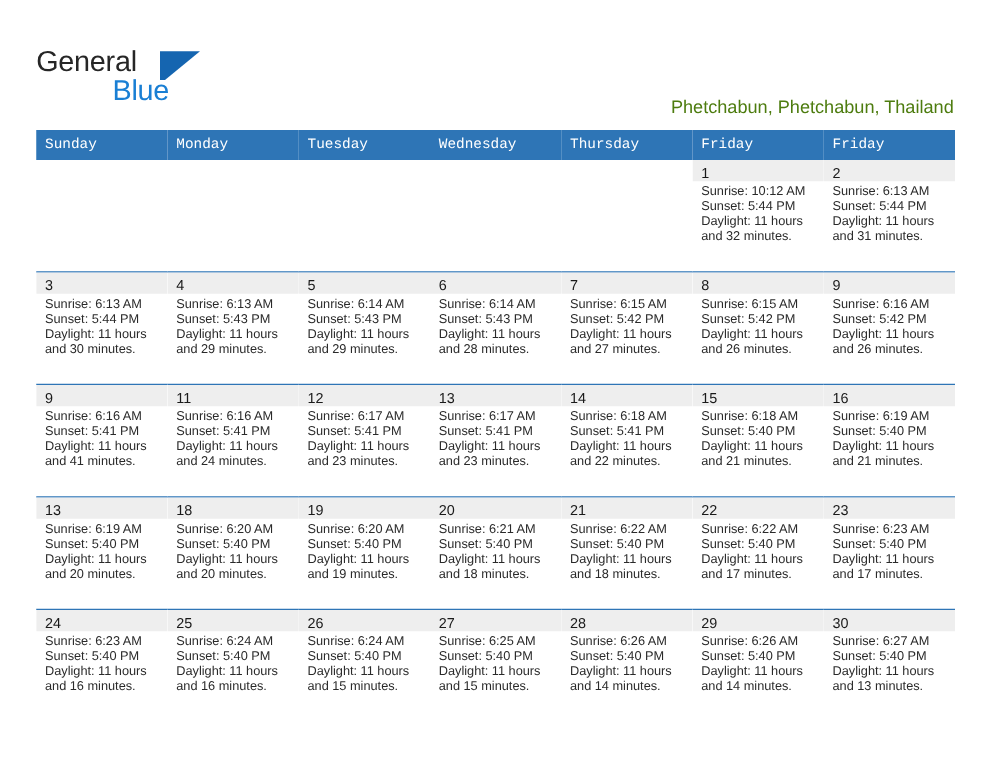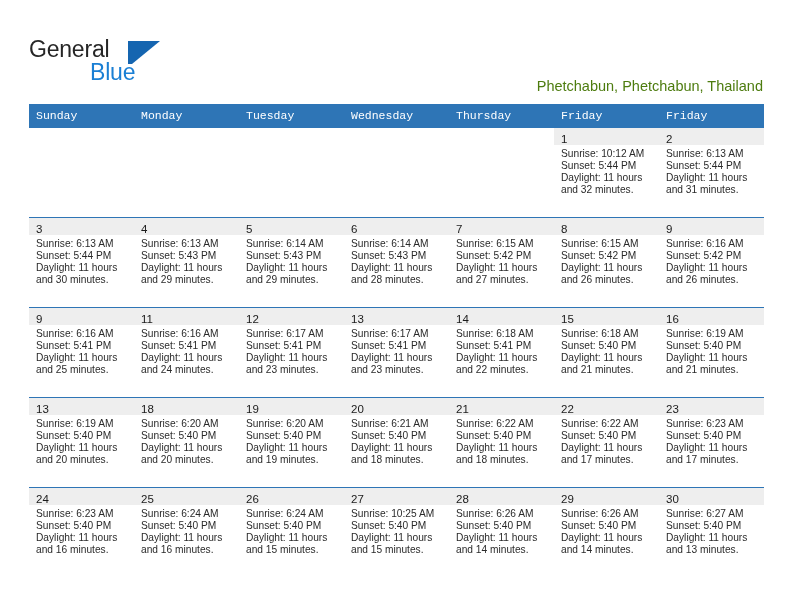--- a/index.html
+++ b/index.html
@@ -322,21 +322,21 @@
           </td>
         </tr>
         <tr class="week">
           <td>
             <div class="cell filled">
               <div class="daynum-band"><span class="daynum">9</span></div>
               <div class="info">
                 <div>Sunrise: 6:16 AM</div>
                 <div>Sunset: 5:41 PM</div>
                 <div>Daylight: 11 hours</div>
-                <div>and 25 minutes.</div>
+                <div>and 41 minutes.</div>
               </div>
             </div>
           </td>
           <td>
             <div class="cell filled">
               <div class="daynum-band"><span class="daynum">11</span></div>
               <div class="info">
                 <div>Sunrise: 6:16 AM</div>
                 <div>Sunset: 5:41 PM</div>
                 <div>Daylight: 11 hours</div>
@@ -510,21 +510,21 @@
                 <div>Sunset: 5:40 PM</div>
                 <div>Daylight: 11 hours</div>
                 <div>and 15 minutes.</div>
               </div>
             </div>
           </td>
           <td>
             <div class="cell filled">
               <div class="daynum-band"><span class="daynum">27</span></div>
               <div class="info">
-                <div>Sunrise: 10:25 AM</div>
+                <div>Sunrise: 6:25 AM</div>
                 <div>Sunset: 5:40 PM</div>
                 <div>Daylight: 11 hours</div>
                 <div>and 15 minutes.</div>
               </div>
             </div>
           </td>
           <td>
             <div class="cell filled">
               <div class="daynum-band"><span class="daynum">28</span></div>
               <div class="info">

